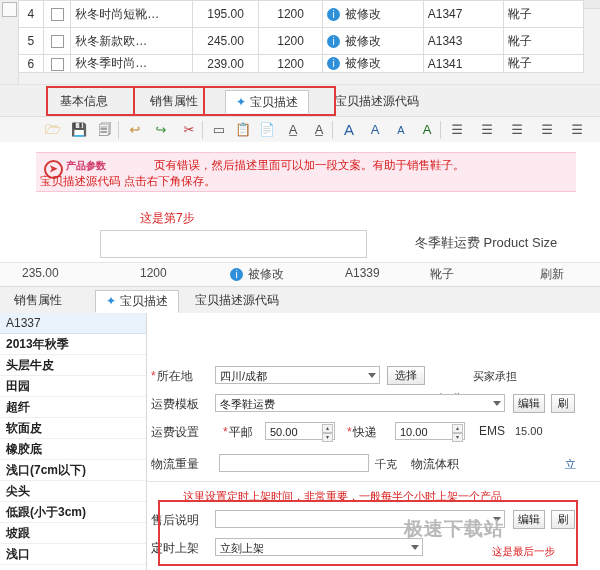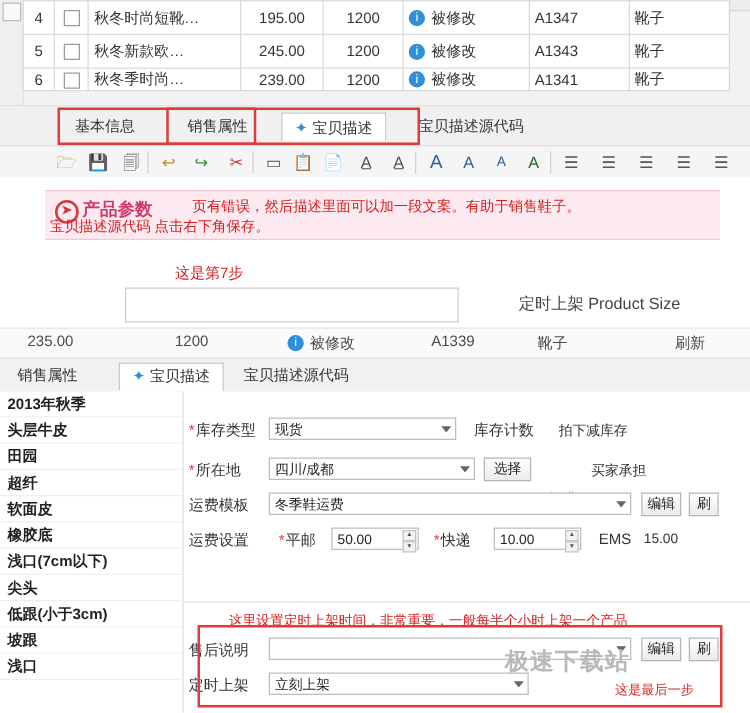--- a/index.html
+++ b/index.html
@@ -50,21 +50,21 @@
 
   
   .toolbar{position:absolute;left:0;top:116px;width:600px;height:26px;background:#f5f5f5;border-top:1px solid #dedede;border-bottom:1px solid #dedede;}
   .tb-ico{position:absolute;top:4px;width:18px;height:18px;font-size:13px;line-height:18px;text-align:center;color:#555;}
   .sep{position:absolute;top:4px;width:1px;height:18px;background:#d2d2d2;}
 
   
   .desc-body{position:absolute;left:0;top:142px;width:600px;height:120px;background:#fff;}
   .pink-band{position:absolute;left:36px;top:10px;width:540px;height:38px;background:#fdeaf0;border-top:1px solid #f6c6d6;border-bottom:1px solid #f6c6d6;}
   .bullet{position:absolute;left:44px;top:18px;width:15px;height:15px;border-radius:50%;border:2px solid #d23a3a;color:#d23a3a;font-size:10px;line-height:13px;text-align:center;font-weight:bold;}
-  .param-title{position:absolute;left:66px;top:17px;font-size:14px;color:#d03a6a;font-weight:bold;}
+  .param-title{position:absolute;left:66px;top:17px;font-size:10px;color:#d03a6a;font-weight:bold;}
   .red-note-1{position:absolute;left:118px;top:16px;font-size:11.5px;color:#d81c1c;white-space:nowrap;padding-left:36px;}
   .red-note-2{position:absolute;left:40px;top:32px;font-size:11.5px;color:#d81c1c;white-space:nowrap;}
   .step7{position:absolute;left:140px;top:68px;font-size:12px;color:#d81c1c;}
   .white-box{position:absolute;left:100px;top:88px;width:265px;height:26px;border:1px solid #cfcfcf;background:#fff;}
   .prod-size{position:absolute;left:415px;top:92px;font-size:13px;color:#444;}
 
   
   .ghost-row{position:absolute;left:0;top:262px;width:600px;height:24px;background:#fafafa;border-top:1px solid #e6e6e6;border-bottom:1px solid #e0e0e0;overflow:hidden;}
   .gr-cell{position:absolute;top:3px;font-size:12px;color:#4a4a4a;}
 
@@ -186,21 +186,21 @@
   </div>
 
   <div class="desc-body">
     <div class="pink-band"></div>
     <div class="bullet">➤</div>
     <div class="param-title">产品参数</div>
     <div class="red-note-1">页有错误，然后描述里面可以加一段文案。有助于销售鞋子。</div>
     <div class="red-note-2">宝贝描述源代码 点击右下角保存。</div>
     <div class="step7">这是第7步</div>
     <div class="white-box"></div>
-    <div class="prod-size">定时上架 Product Size</div>
+    <div class="prod-size">冬季鞋运费 Product Size</div>
   </div>
 
   <div class="ghost-row">
     <span class="gr-cell" style="left:22px;">235.00</span>
     <span class="gr-cell" style="left:140px;">1200</span>
     <span class="gr-cell" style="left:230px;"><span class="info-dot">i</span><span>被修改</span></span>
     <span class="gr-cell" style="left:345px;">A1339</span>
     <span class="gr-cell" style="left:430px;">靴子</span>
     <span class="gr-cell" style="left:540px;">刷新</span>
   </div>
@@ -209,43 +209,36 @@
 
     <div class="ltabs">
       <div class="ltab lt-1">销售属性</div>
       <div class="ltab sel lt-2">
         <span class="star" style="color:#2f8fd8;margin-right:4px;">✦</span><span>宝贝描述</span>
       </div>
       <div class="ltab lt-3">宝贝描述源代码</div>
     </div>
 
     <div class="leftlist">
+      <div class="ll-head">A1337</div>
       <div class="ll-item">2013年秋季</div>
       <div class="ll-item">头层牛皮</div>
       <div class="ll-item">田园</div>
       <div class="ll-item">超纤</div>
       <div class="ll-item">软面皮</div>
       <div class="ll-item">橡胶底</div>
       <div class="ll-item">浅口(7cm以下)</div>
       <div class="ll-item">尖头</div>
       <div class="ll-item">低跟(小于3cm)</div>
       <div class="ll-item">坡跟</div>
       <div class="ll-item">浅口</div>
     </div>
 
     <div class="form">
 
-      <div class="frow" style="top:20px;">
-        <span class="lbl" style="left:4px;top:3px;"><span class="req">*</span><span>库存类型</span></span>
-        <div class="sel-box" style="left:68px;top:1px;width:150px;">
-          <span>现货</span><span class="caret"></span>
-        </div>
-        <span class="lbl" style="left:232px;top:3px;">库存计数</span>
-        <span class="plain" style="left:300px;top:4px;">拍下减库存</span>
-      </div>
 
       <div class="frow" style="top:52px;">
         <span class="lbl" style="left:4px;top:3px;"><span class="req">*</span><span>所在地</span></span>
         <div class="sel-box" style="left:68px;top:1px;width:165px;">
           <span>四川/成都</span><span class="caret"></span>
         </div>
         <div class="btn" style="left:240px;top:1px;width:38px;">选择</div>
         <span class="lbl" style="left:292px;top:3px;margin-top:23px;">运费</span>
         <span class="plain" style="left:326px;top:4px;">买家承担</span>
       </div>
@@ -274,20 +267,27 @@
           <span>10.00</span>
           <span class="spin">
               <i>▴</i>
               <i>▾</i>
             </span>
         </div>
         <span class="lbl" style="left:332px;top:3px;">EMS</span>
         <span class="plain" style="left:368px;top:4px;">15.00</span>
       </div>
 
+      <div class="frow" style="top:140px;">
+        <span class="lbl" style="left:4px;top:3px;">物流重量</span>
+        <div class="inp" style="left:72px;top:1px;width:150px;"></div>
+        <span class="plain" style="left:228px;top:4px;">千克</span>
+        <span class="lbl" style="left:264px;top:3px;">物流体积</span>
+        <span class="plain" style="left:418px;top:4px;color:#2a5fa0;">立</span>
+      </div>
       <div class="thin-div" style="left:0px;top:168px;width:453px;"></div>
 
       <div class="hint" style="left:36px;top:176px;">这里设置定时上架时间，非常重要，一般每半个小时上架一个产品</div>
 
       <div class="frow" style="top:196px;">
         <span class="lbl" style="left:4px;top:3px;">售后说明</span>
         <div class="sel-box" style="left:68px;top:1px;width:290px;">
           <span class="caret"></span>
         </div>
         <div class="btn" style="left:366px;top:1px;width:32px;">编辑</div>

